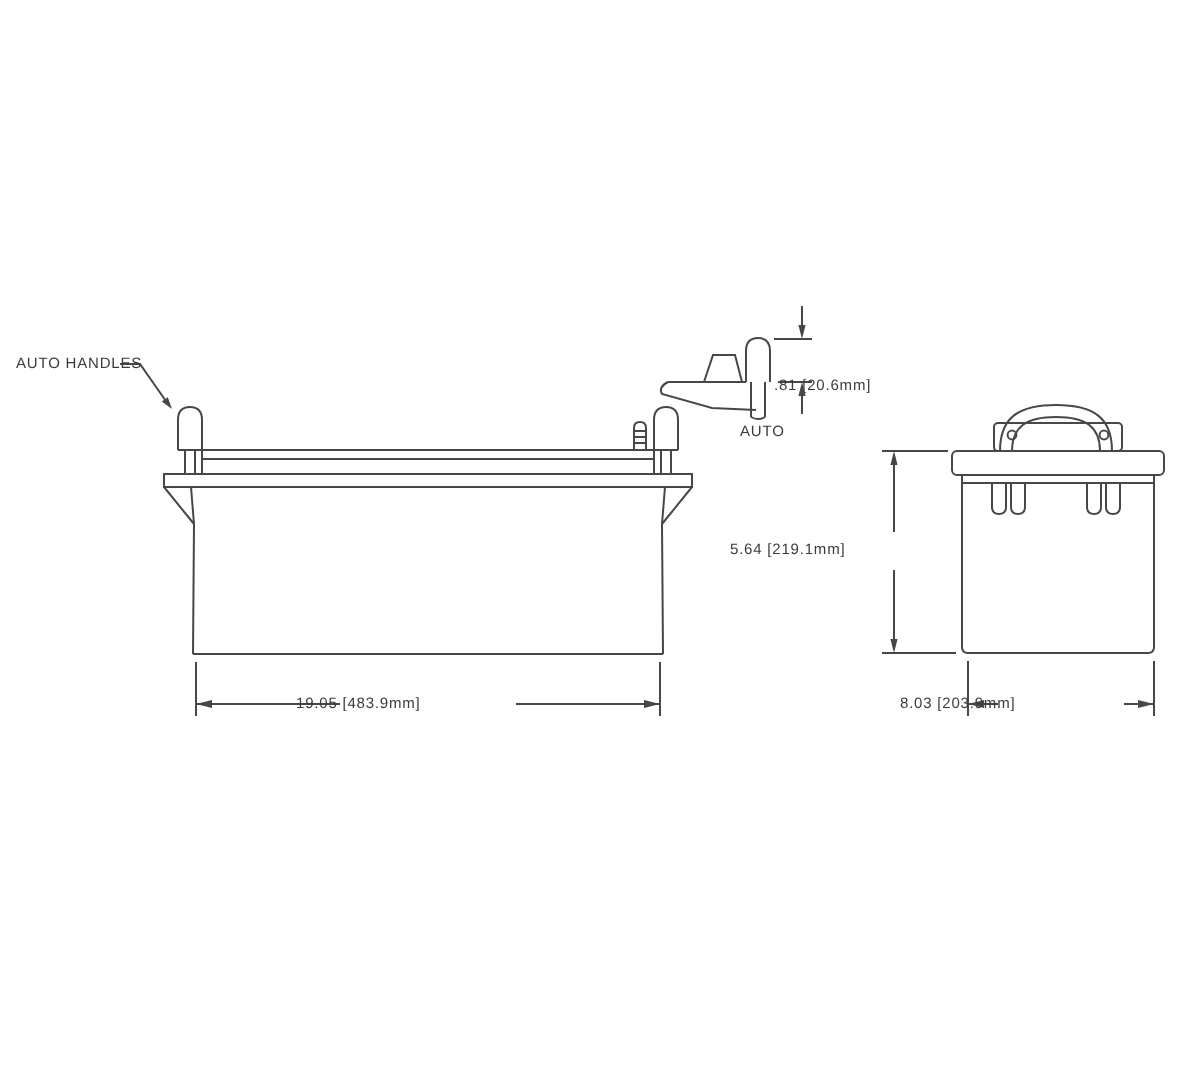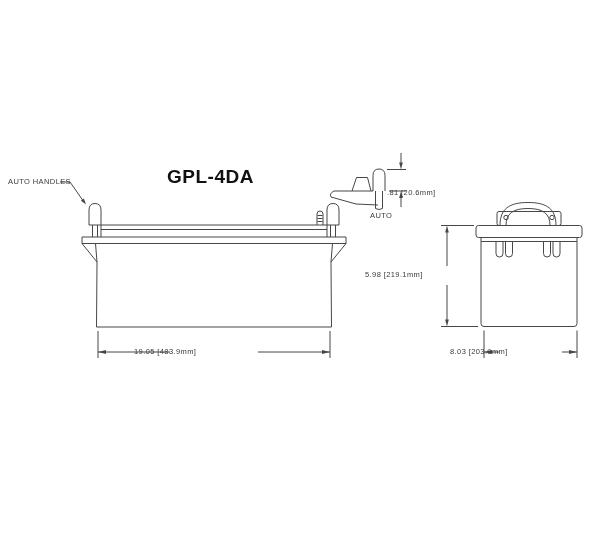--- a/index.html
+++ b/index.html
@@ -164,27 +164,26 @@
         <polygon class="ah" points="577,352 569,350 569,354"></polygon>
       </g>
     </g>
 
     <g>
       <path class="ln" d="M60,182 L70,182 L84,202"></path>
       <polygon class="ah" points="86,204.5 80.9,200.7 83.9,198.6"></polygon>
     </g>
   </svg>
 
-  <div class="title">GPL-4DA</div>
 
   <div class="lbl" style="left:8px; top:178px;">AUTO HANDLES</div>
 
   <div class="lbl" style="left:387px; top:189px;">.81 [20.6mm]</div>
 
   <div class="lbl center" style="left:370px; top:212px; width:37px;">AUTO</div>
 
-  <div class="lbl center" style="left:134px; top:348px; width:160px;">19.05 [483.9mm]</div>
+  <div class="lbl center" style="left:148px; top:348px; width:160px;">19.05 [483.9mm]</div>
 
-  <div class="lbl center" style="left:365px; top:271px; width:160px;">5.98 [219.1mm]</div>
+  <div class="lbl center" style="left:365px; top:271px; width:160px;">5.64 [219.1mm]</div>
 
   <div class="lbl center" style="left:450px; top:348px; width:160px;">8.03 [203.9mm]</div>
 
 </div>
 
 </body></html>

